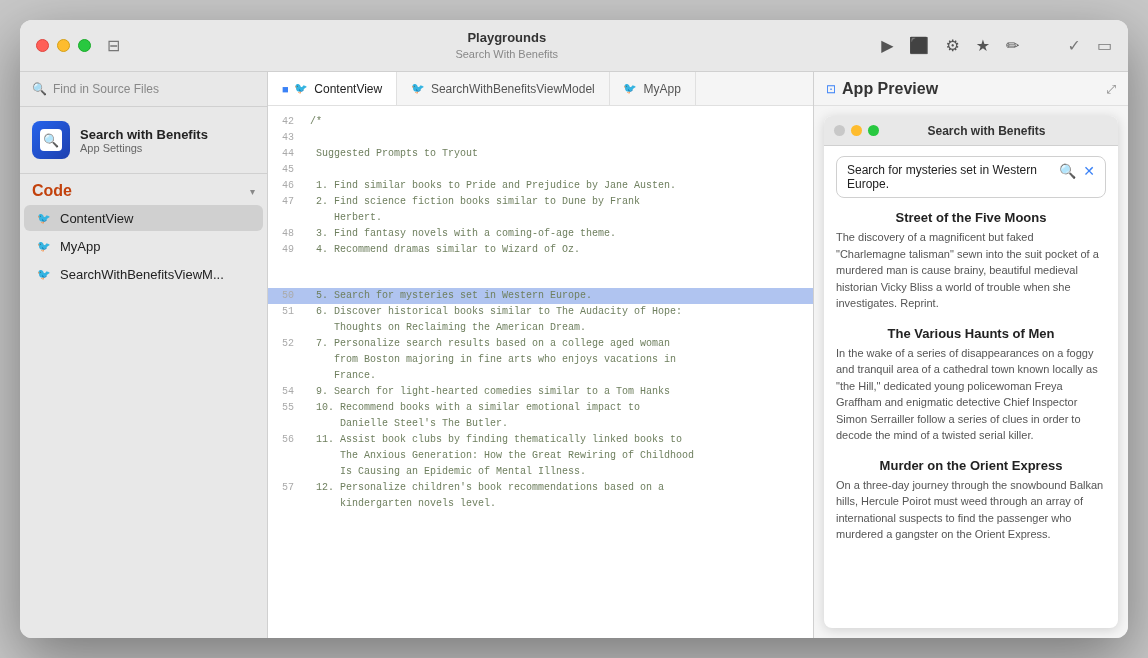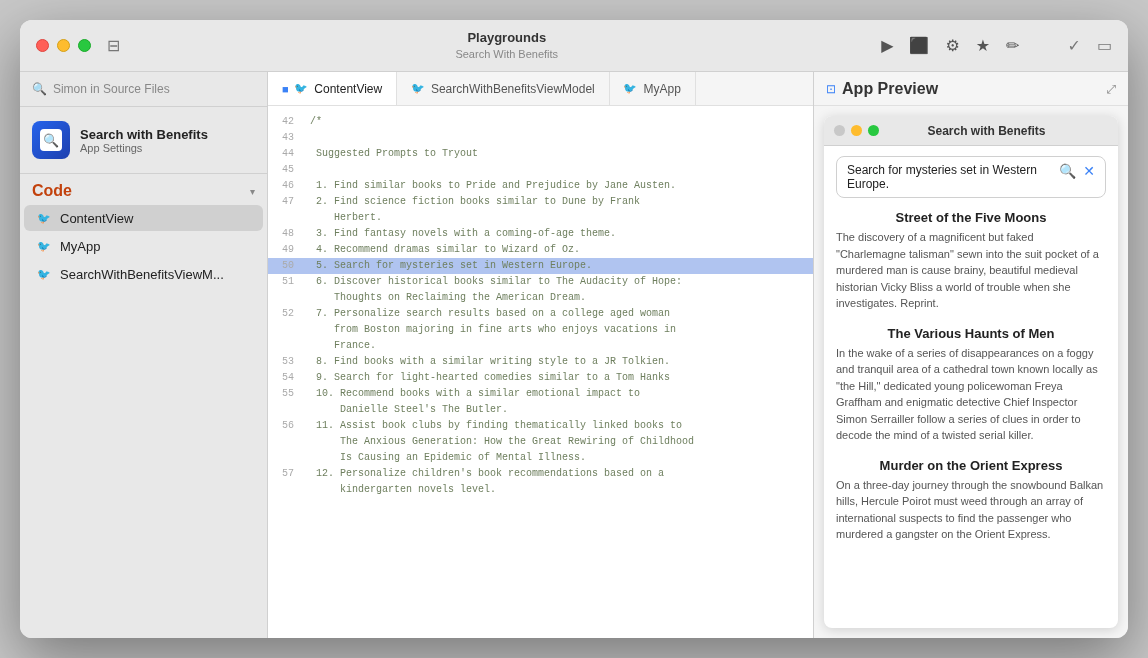--- a/index.html
+++ b/index.html
@@ -209,20 +209,21 @@
       font-family: 'SF Mono', 'Menlo', 'Monaco', 'Courier New', monospace;
       font-size: 10px;
       line-height: 1.6;
     }
     .code-line {
       display: flex;
       padding: 0 4px;
     }
     .code-line.highlighted {
       background: #b0c4f0;
+      margin-top: 30px;
     }
     .line-num {
       width: 38px;
       text-align: right;
       color: #aaa;
       padding-right: 16px;
       user-select: none;
       flex-shrink: 0;
     }
     .line-content {
@@ -368,21 +369,21 @@
       <span style="margin-left:32px; color:#777; font-size:16px;">✓</span>
       <span style="color:#777; font-size:16px;">▭</span>
     </div>
   </div>
 
   <div class="main-content">
 
     <div class="sidebar">
       <div class="sidebar-search">
         <span class="sidebar-search-icon">🔍</span>
-        <span>Simon in Source Files</span>
+        <span>Find in Source Files</span>
       </div>
       <div class="sidebar-app-info">
         <div class="app-icon">
           <div class="app-icon-inner">🔍</div>
         </div>
         <div class="app-info-text">
           <div class="app-name">Search with Benefits</div>
           <div class="app-subtitle">App Settings</div>
         </div>
       </div>
@@ -474,24 +475,20 @@
           <span class="line-num">52</span>
           <span class="line-content comment"> 7. Personalize search results based on a college aged woman</span>
         </div>
         <div class="code-line">
           <span class="line-num"> </span>
           <span class="line-content comment">    from Boston majoring in fine arts who enjoys vacations in</span>
         </div>
         <div class="code-line">
           <span class="line-num"> </span>
           <span class="line-content comment">    France.</span>
-        </div>
-        <div class="code-line">
-          <span class="line-num">53</span>
-          <span class="line-content comment"> 8. Find books with a similar writing style to a JR Tolkien.</span>
         </div>
         <div class="code-line">
           <span class="line-num">54</span>
           <span class="line-content comment"> 9. Search for light-hearted comedies similar to a Tom Hanks</span>
         </div>
         <div class="code-line">
           <span class="line-num"> </span>
         </div>
         <div class="code-line">
           <span class="line-num">55</span>

